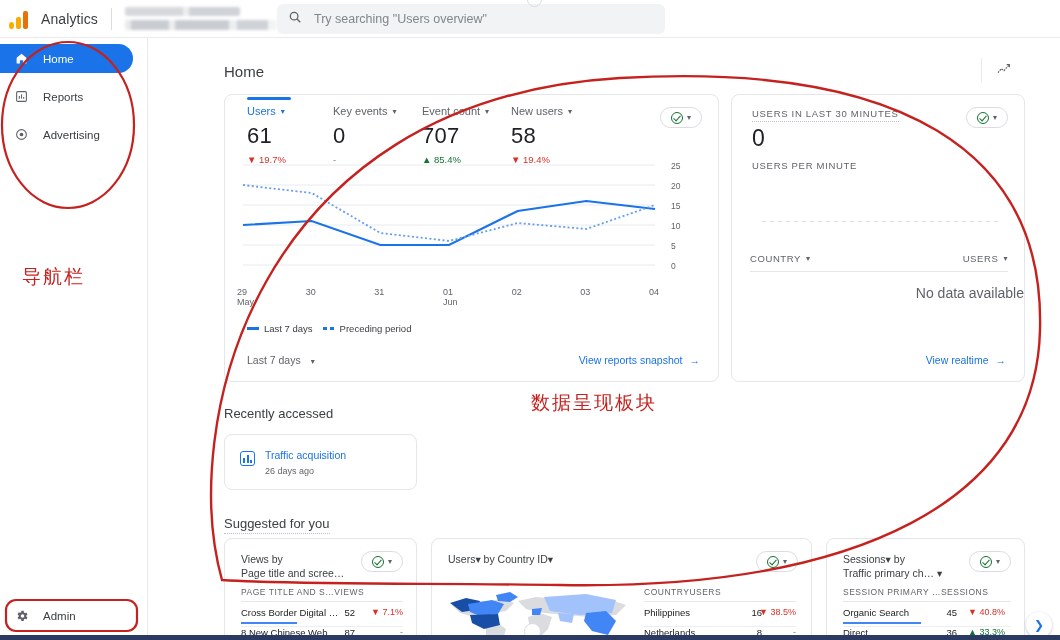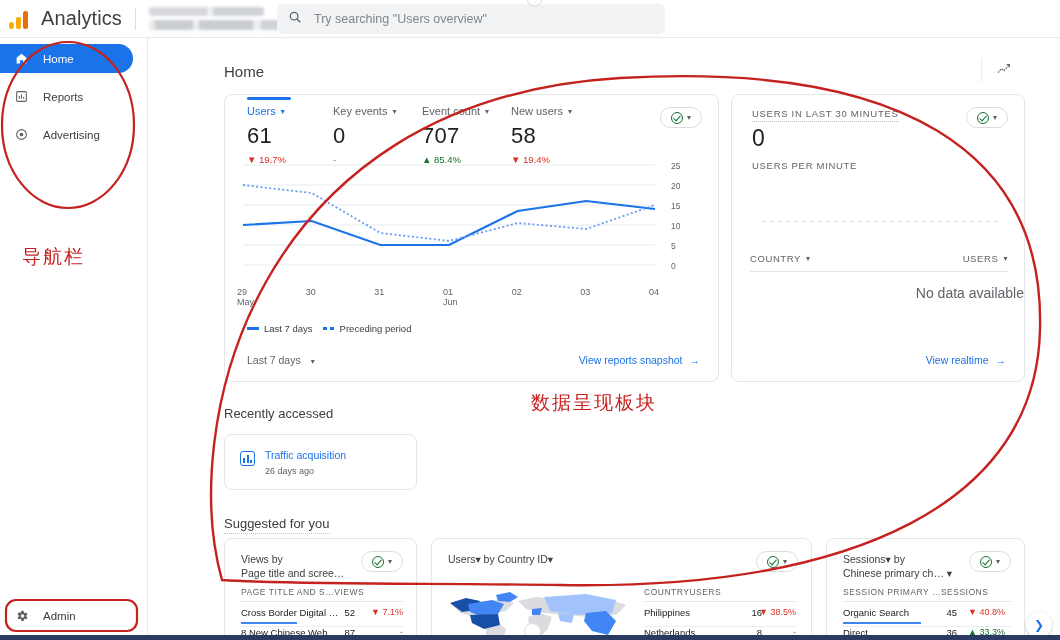--- a/index.html
+++ b/index.html
@@ -17,21 +17,21 @@
     position: absolute; top: 0; left: 0; width: 1060px; height: 38px;
     display: flex; align-items: center; background: #fff;
     border-bottom: 1px solid #e8eaed;
   }
   .ga-logo { margin-left: 9px; width: 22px; height: 20px; position: relative; }
   .ga-logo i { position: absolute; bottom: 0; border-radius: 2px; display: block; }
   .ga-logo i.b1 { left: 0; width: 5px; height: 7px; background: #f9ab00; border-radius: 50%; }
   .ga-logo i.b2 { left: 7px; width: 5px; height: 12px; background: #f9ab00; }
   .ga-logo i.b3 { left: 14px; width: 5px; height: 18px; background: #e8710a; }
   .brand {
-    margin-left: 10px; font-size: 20px; color: #3c4043; letter-spacing: .1px;
+    margin-left: 10px; font-size: 14px; color: #3c4043; letter-spacing: .1px;
   }
   .acct-sep { width: 1px; height: 22px; background: #dadce0; margin: 0 13px 0 13px; }
   .acct-blur { display: flex; flex-direction: column; gap: 4px; }
   .blur-bar { border-radius: 2px; }
   .blur-bar.r1 { width: 115px; height: 9px;
     background: linear-gradient(90deg,#d6d8dc 0 58px,#eceef0 58px 64px,#cfd2d6 64px 115px);
     filter: blur(1.6px); }
   .blur-bar.r2 { width: 152px; height: 10px;
     background: linear-gradient(90deg,#e7e9eb 0 6px,#c9ccd1 6px 44px,#eceef0 44px 50px,#c9ccd1 50px 104px,#eceef0 104px 112px,#cfd2d6 112px 143px,#f1f3f4 143px 152px);
     filter: blur(1.6px); }
@@ -180,21 +180,21 @@
   .sg-row .vl { position: absolute; top: 0; font-size: 9.5px; color: #202124; text-align: right; }
   .sg-row .dl { position: absolute; top: 0; font-size: 9px; text-align: right; }
   .sg-row .dl.dn { color: #d93025; } .sg-row .dl.up { color: #137333; } .sg-row .dl.flat { color: #80868b; }
   .sg-row .bar { position: absolute; left: 0; top: 15px; height: 2px; background: #4285f4; }
   .sg-row .line { position: absolute; left: 0; top: 19px; height: 1px; background: #eceef0; }
 
   .map-wrap { position: absolute; left: 8px; top: 44px; width: 200px; height: 92px; overflow: hidden; }
 
   
   .ann-text { position: absolute; color: #c5221f; font-size: 19px; letter-spacing: 2px; }
-  #ann-nav { left: 22px; top: 244px; }
+  #ann-nav { left: 22px; top: 264px; }
   #ann-data { left: 531px; top: 390px; }
   .ann-svg { position: absolute; left: 0; top: 0; width: 1060px; height: 640px; pointer-events: none; }
 
   
   .next-fab {
     position: absolute; right: 8px; bottom: 2px; width: 26px; height: 26px; border-radius: 50%;
     background: #fff; box-shadow: 0 1px 3px rgba(60,64,67,.3); display: flex;
     align-items: center; justify-content: center; color: #1a73e8; font-size: 12px; cursor: pointer;
   }
   .bottom-scroll { position: absolute; left: 0; bottom: 0; width: 1060px; height: 5px; background: #2a3a63; }
@@ -498,21 +498,21 @@
       <span class="vl" style="left:96px; width:22px;">8</span>
       <span class="dl flat" style="left:112px; width:40px;">-</span>
 
     </div>
         </div>
     </div>
 
     <div class="card" id="sg3">
       <div class="sg-head">
         <div>Sessions▾ by</div>
-        <div class="lk">Chinese primary ch… ▾</div>
+        <div class="lk">Traffic primary ch… ▾</div>
       </div>
       <div class="chip-btn" style="right:13px; top:12px;">
         <span class="chk"></span>
         <span class="cr">▾</span>
       </div>
       <div class="sg-cols" style="left:16px; top:48px; width:168px;">
         <span>SESSION PRIMARY …</span>
         <span>SESSIONS</span>
       </div>
       <div class="sg-rule" style="left:16px; top:62px; width:168px;"></div>

